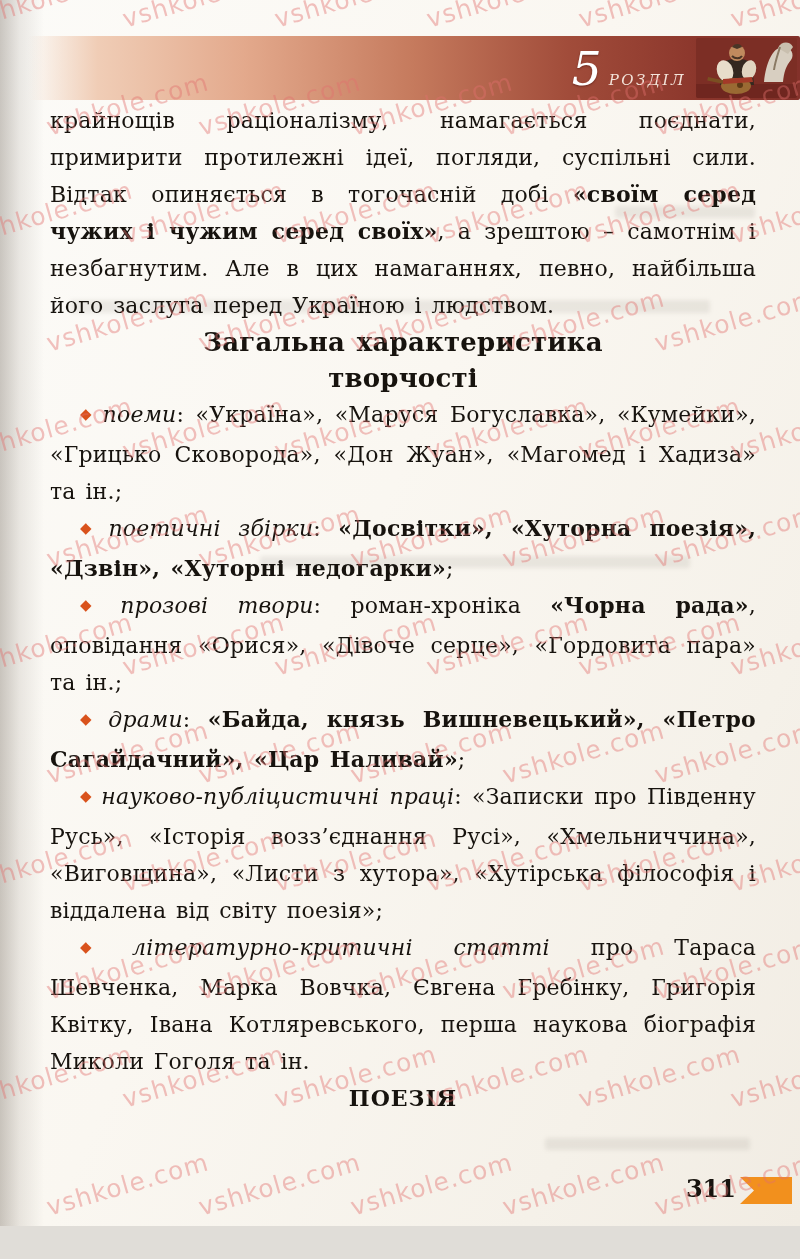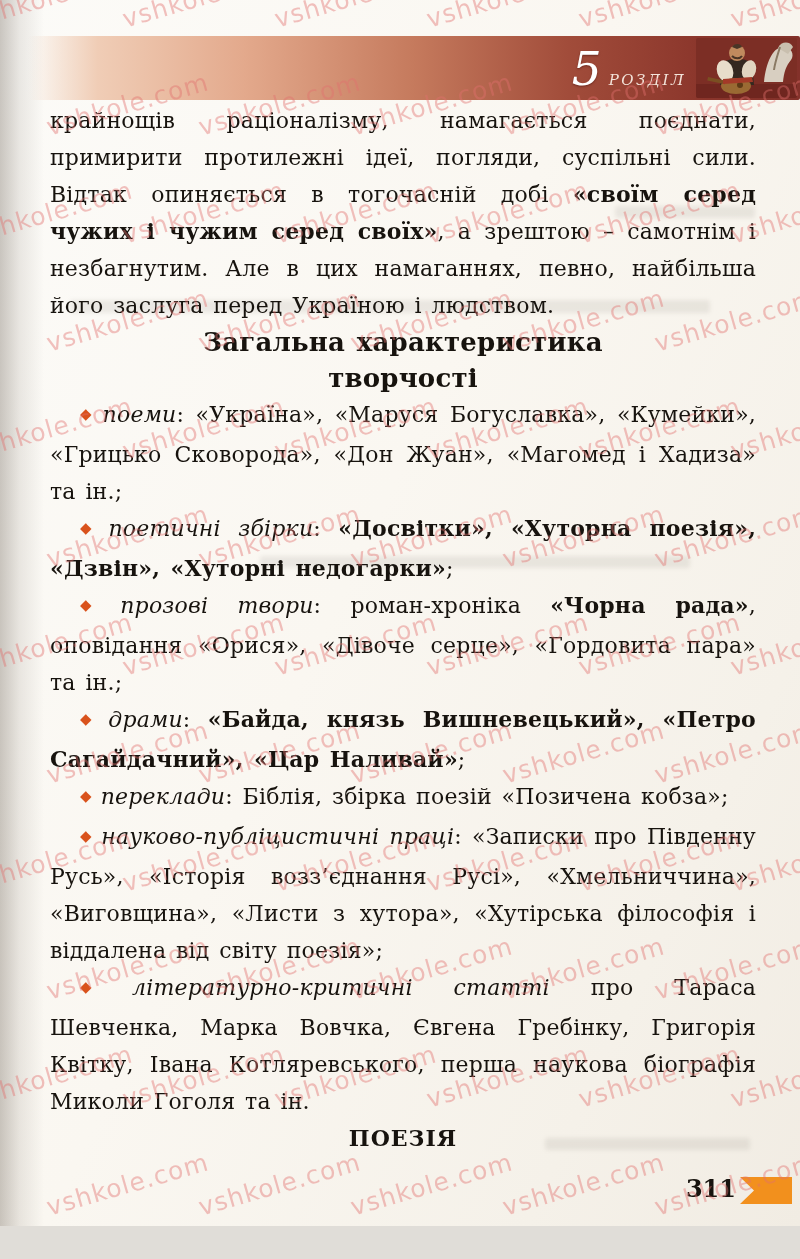--- a/index.html
+++ b/index.html
@@ -138,21 +138,20 @@
     <span>творчості</span>
   </p>
 
 
   <div class="works-list">
 
   <p class="indent"><span class="bullet">◆</span><span><span class="seg-i">поеми</span><span>: «Україна», «Маруся Богуславка», «Кумейки», «Грицько Сковорода», «Дон Жуан», «Магомед і Хадиза» та ін.;</span></span></p>
       <p class="indent"><span class="bullet">◆</span><span><span class="seg-i">поетичні збірки</span><span>: </span><span class="seg-b">«Досвітки», «Хуторна поезія», «Дзвін», «Хуторні недогарки»</span><span>;</span></span></p>
       <p class="indent"><span class="bullet">◆</span><span><span class="seg-i">прозові твори</span><span>: роман-хроніка </span><span class="seg-b">«Чорна рада»</span><span>, оповідання «Орися», «Дівоче серце», «Гордовита пара» та ін.;</span></span></p>
       <p class="indent"><span class="bullet">◆</span><span><span class="seg-i">драми</span><span>: </span><span class="seg-b">«Байда, князь Вишневецький», «Петро Сагайдачний», «Цар Наливай»</span><span>;</span></span></p>
-      <p class="indent"><span class="bullet">◆</span><span><span class="seg-i">переклади</span><span>: Біблія, збірка поезій «Позичена кобза»;</span></span></p>
       <p class="indent"><span class="bullet">◆</span><span><span class="seg-i">науково-публіцистичні праці</span><span>: «Записки про Південну Русь», «Історія возз’єднання Русі», «Хмельниччина», «Виговщина», «Листи з хутора», «Хутірська філософія і віддалена від світу поезія»;</span></span></p>
       <p class="indent"><span class="bullet">◆</span><span><span class="seg-i">літературно-критичні статті</span><span> про Тараса Шевченка, Марка Вовчка, Євгена Гребінку, Григорія Квітку, Івана Котляревського, перша наукова біографія Миколи Гоголя та ін.</span></span></p>
     </div>
 
   <p class="poetry-heading">ПОЕЗІЯ</p>
 
 </div>
 
 <div class="page-number">311</div>
 <div class="page-ribbon">

